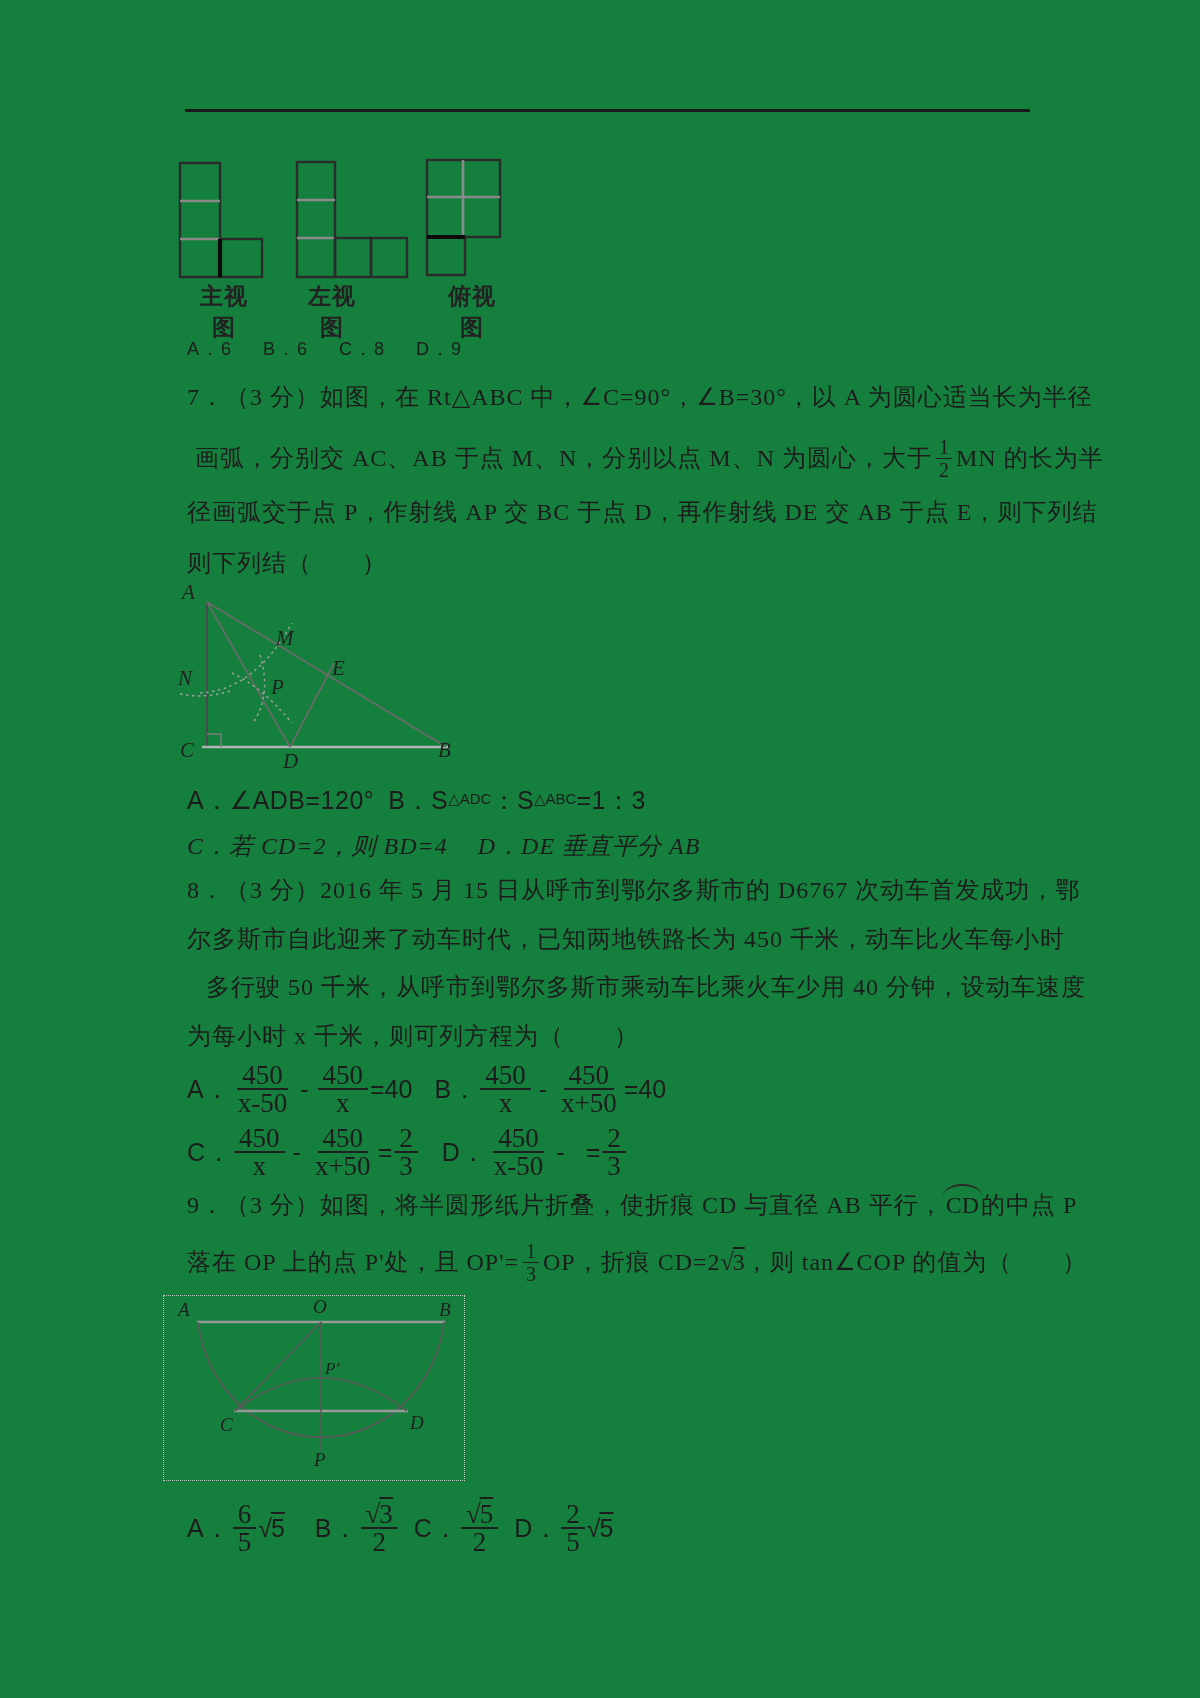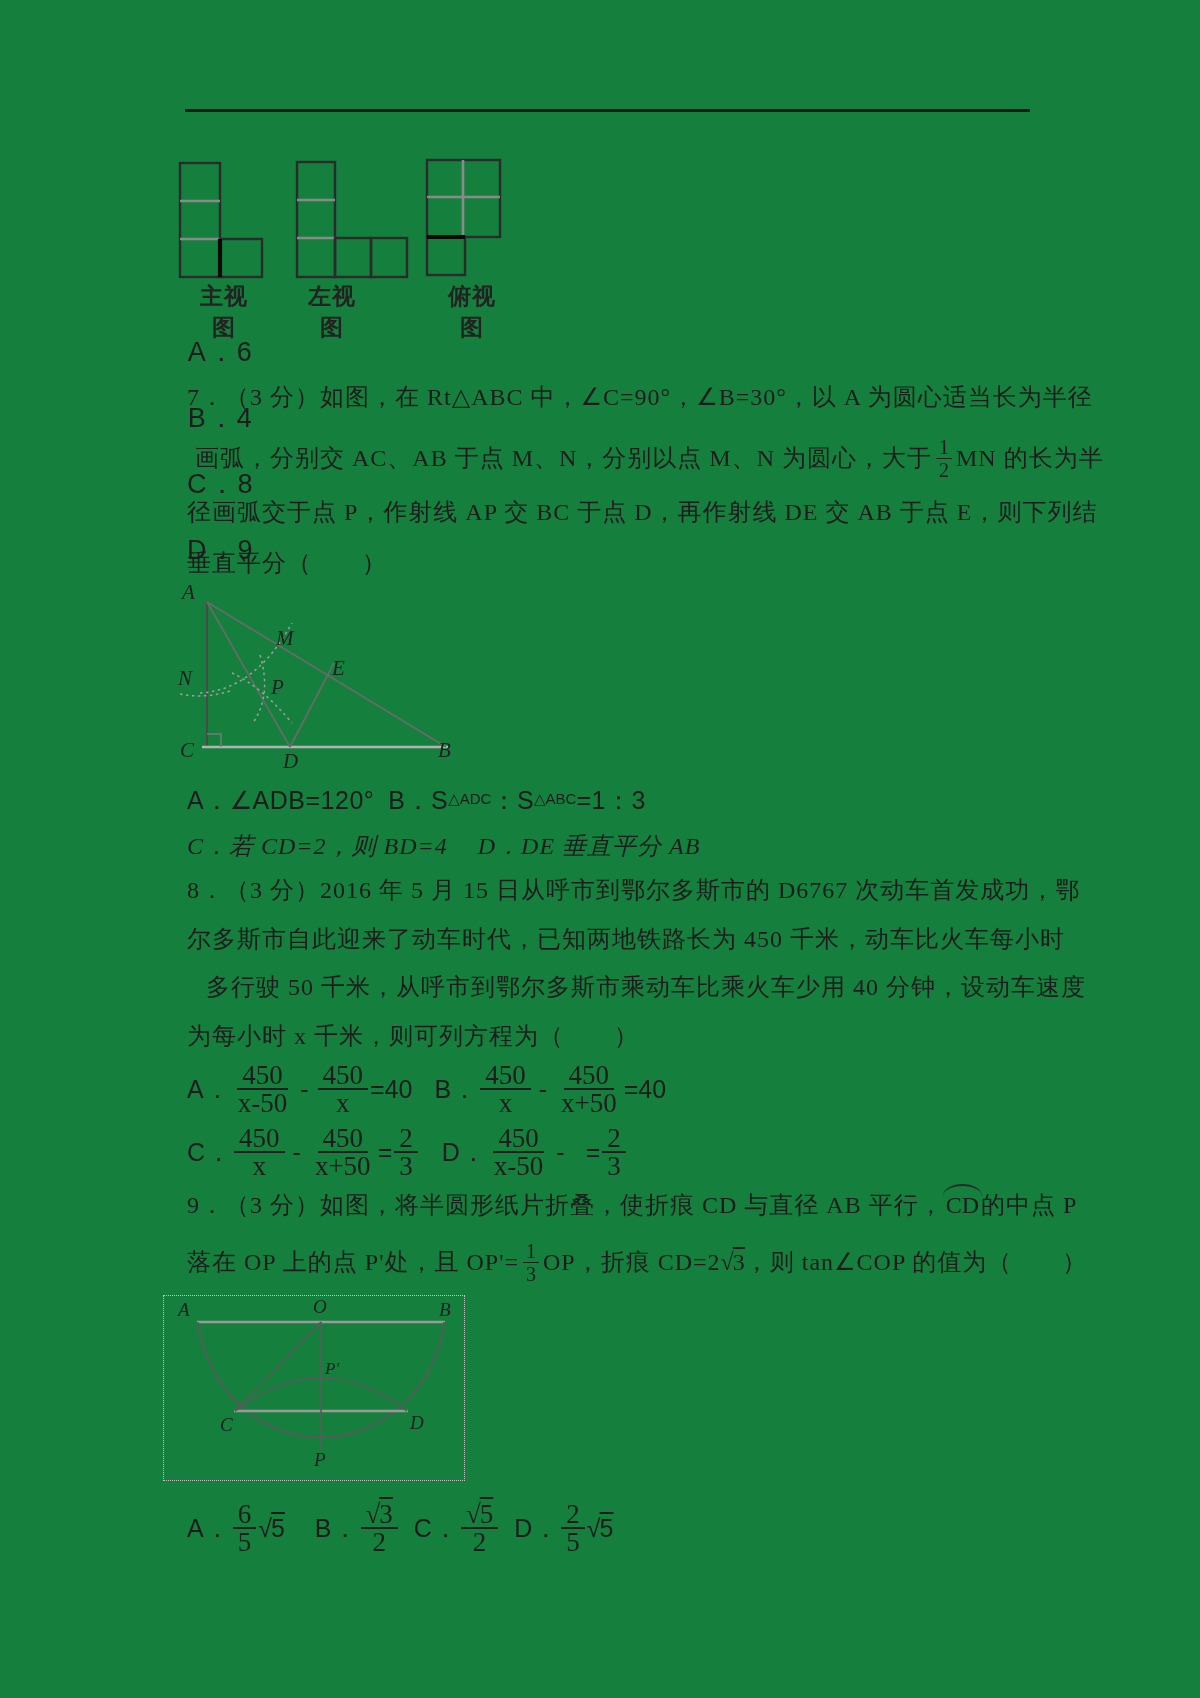--- a/index.html
+++ b/index.html
@@ -15,21 +15,21 @@
   .frow{
     position:absolute;display:flex;align-items:center;white-space:nowrap;
     font-size:24px;letter-spacing:1px;color:#1c1c1c;
   }
   .baserow{align-items:flex-start;}
   .vlabel{
     position:absolute;top:281px;width:68px;text-align:center;font-size:23px;
     font-weight:bold;letter-spacing:1px;color:#222;
   }
   .optsans{font-family:"Liberation Sans","DejaVu Sans",sans-serif;}
-  .q6opts{gap:30px;font-size:27px;letter-spacing:2px;font-family:"Liberation Sans",sans-serif;flex-direction:column;}
+  .q6opts{gap:30px;font-size:18px;letter-spacing:2px;font-family:"Liberation Sans",sans-serif;}
   .frac{
     display:inline-flex;flex-direction:column;align-items:center;
     font-family:"Liberation Serif",serif;font-size:27px;line-height:26px;
     margin:0 2px;letter-spacing:0;
   }
   .frac .num{padding:0 5px;border-bottom:2px solid #1f1f1f;}
   .frac .den{padding:0 5px;}
   .frac.small{font-size:20px;line-height:22px;}
   .frac.small .num{border-bottom-width:1.5px;padding:0 3px;}
   .minus{margin:0 6px;font-family:"Liberation Sans",sans-serif;}
@@ -76,36 +76,36 @@
     <line x1="249" y1="51" x2="322" y2="51" stroke="#8a8a8a" stroke-width="2.6"></line>
     <rect x="249" y="91" width="38" height="38" fill="none" stroke="#2b2b2b" stroke-width="2.4"></rect>
     <line x1="249" y1="91" x2="287" y2="91" stroke="#0a0a0a" stroke-width="4.2"></line>
   </svg>
   <div class="vlabel" style="left:190px;">主视图</div>
   <div class="vlabel" style="left:298px;">左视图</div>
   <div class="vlabel" style="left:438px;">俯视图</div>
 
   <div class="frow q6opts" style="left:187px;top:334px;height:30px;">
     <span>A．6</span>
-    <span>B．4</span>
+    <span>B．6</span>
     <span>C．8</span>
     <span>D．9</span>
   </div>
 
   <div class="line" style="left:187px;top:383px;">7．（3 分）如图，在 Rt△ABC 中，∠C=90°，∠B=30°，以 A 为圆心适当长为半径</div>
   <div class="frow" style="left:195px;top:429px;height:58px;">
     <span>画弧，分别交 AC、AB 于点 M、N，分别以点 M、N 为圆心，大于</span>
     <span class="frac small">
       <span class="num">1</span>
       <span class="den">2</span>
     </span>
     <span>MN 的长为半</span>
   </div>
   <div class="line" style="left:187px;top:498px;">径画弧交于点 P，作射线 AP 交 BC 于点 D，再作射线 DE 交 AB 于点 E，则下列结</div>
-  <div class="line" style="left:187px;top:549px;">垂直平分（　　）</div>
+  <div class="line" style="left:187px;top:549px;">则下列结（　　）</div>
 
   <svg style="left:150px;top:555px;" width="330" height="215" viewBox="0 0 330 215">
     <line x1="57" y1="47" x2="57" y2="192" stroke="#4a4a4a" stroke-width="2"></line>
     <line x1="52" y1="192" x2="300" y2="192" stroke="#b3b3b3" stroke-width="2.5"></line>
     <line x1="57" y1="47" x2="296" y2="192" stroke="#6a6a6a" stroke-width="1.7"></line>
     <line x1="57" y1="47" x2="140" y2="192" stroke="#6a6a6a" stroke-width="1.7"></line>
     <line x1="140" y1="192" x2="184" y2="108" stroke="#6a6a6a" stroke-width="1.7"></line>
     <path d="M 57 179 H 71 V 192" fill="none" stroke="#7a7a7a" stroke-width="1.4"></path>
     <path d="M 50 138 Q 105 135 142 68" fill="none" stroke="#9e9e9e" stroke-width="1.5" stroke-dasharray="2.5 3.5"></path>
     <path d="M 30 139 Q 55 144 80 136" fill="none" stroke="#9e9e9e" stroke-width="1.5" stroke-dasharray="2.5 3.5"></path>

